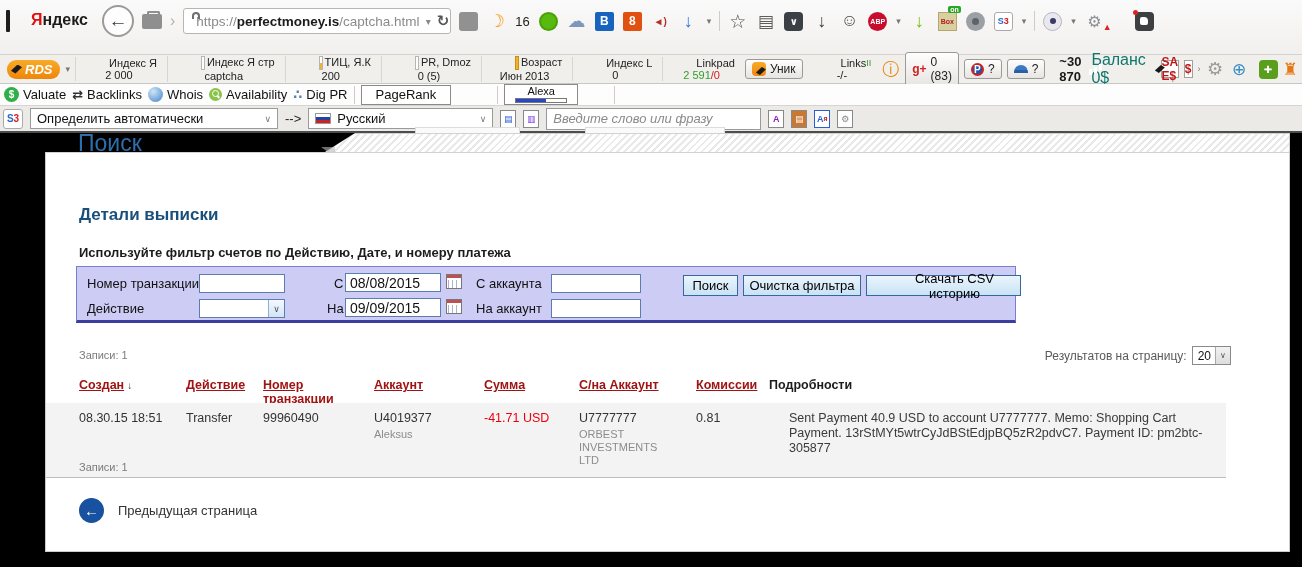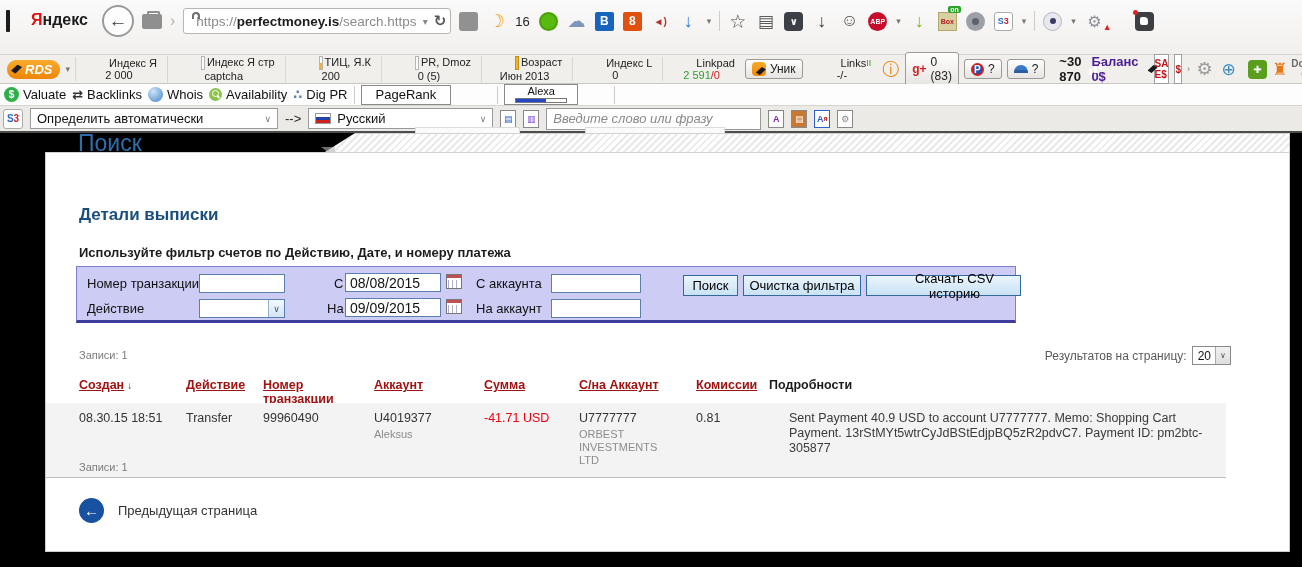--- a/index.html
+++ b/index.html
@@ -46,23 +46,23 @@
   .ind { display:inline-block; width:4px; height:14px; border:1px solid #b5b5b5; background:#fff; vertical-align:middle; margin-right:2px;}
   .ind.full { background:#f0b42c; border-color:#c88f10; }
   .ind.half { background:linear-gradient(#fff 50%,#f0b42c 50%); }
   .mini-btn { background:linear-gradient(#fefefe,#e7e5e2); border:1px solid #9c9a96; border-radius:3px;
     padding:2px 6px; display:flex; align-items:center; gap:4px; font-size:12px; color:#222; }
   .green { color:#2f9e2f; } .redtx { color:#d02020; }
   #visitors { font-weight:bold; font-size:13px; color:#1a1a1a; margin-left:4px;}
   .chart-ic { width:18px; height:18px; background:#5fae1f; border-radius:3px; position:relative; }
   .chart-ic:before { content:""; position:absolute; left:3px; bottom:3px; width:3px; height:6px; background:#fff;
     box-shadow:5px -2px 0 0 #fff, 10px -5px 0 0 #fff; }
-  #balance { color:#4c1d95; font-weight:bold; font-size:13px; }
-  .sape-ic { width:18px; height:30px; border:1px solid #a0a0a0; background:#fff; color:#c01818;
-    font-size:10px; font-weight:bold; display:flex; align-items:center; justify-content:center; }
+  #balance { color:#0f766e; font-weight:normal; font-size:16px; }
+  .sape-ic { width:18px; height:18px; border:1px solid #a0a0a0; background:#fff; color:#c01818;
+    font-size:12px; font-weight:bold; display:flex; align-items:center; justify-content:center; }
   .orange-sq { width:18px; height:18px; background:linear-gradient(#f8ab2a,#ee860b); border-radius:4px; position:relative; }
   .orange-sq:before { content:""; position:absolute; left:4px; top:5px; width:10px; height:8px; background:#1a1a1a;
     clip-path:polygon(0 70%,60% 0,100% 30%,40% 100%); }
   #doorway { display:flex; align-items:center; gap:4px; }
   #doorway .dg-ic { color:#e87613; font-size:17px; }
   #doorway .dg-tx { font-size:10px; font-weight:bold; color:#6b6b6b; line-height:10px; text-align:center; }
   #banner { height:29px; flex:1 1 auto; background:linear-gradient(90deg,#ff9a4d,#f96a12);
     position:relative; overflow:hidden; display:flex; align-items:center; justify-content:flex-end; padding-right:4px;}
   #banner:before { content:""; position:absolute; left:-8px; top:-4px; width:26px; height:40px; background:#fdfdfd; border-radius:50%;}
   #banner .bn-tx { font-size:11px; font-weight:bold; color:#9e2a00; line-height:12px; white-space:nowrap; }
@@ -159,21 +159,21 @@
 <body>
 
 <div id="navbar">
   <span class="edge-grip" style="margin-bottom:12px;"></span>
   <span id="yandex-logo"><span class="ya">Я</span><span>ндекс</span></span>
   <span id="back-btn">←</span>
   <span class="briefcase"></span>
   <span class="chev">›</span>
   <div id="urlbar">
     <span class="lock"></span>
-    <span id="url-text"><span>https://</span><b>perfectmoney.is</b><span>/search.https</span></span>
+    <span id="url-text"><span>https://</span><b>perfectmoney.is</b><span>/captcha.html</span></span>
     <span class="caret">▾</span>
     <span class="reload">↻</span>
   </div>
   <div class="ext">
     <span class="ei" style="background:#919191;border-radius:3px;"></span>
     <span class="ei" style="color:#f59f1e;font-size:18px;">☽</span>
     <span style="font-size:13px;color:#222;">16</span>
     <span class="ei" style="background:#58b910;border-radius:50%;border:2px solid #4aa005;"></span>
     <span class="ei" style="color:#7d96ba;font-size:18px;">☁</span>
     <span class="ei" style="background:#1763be;color:#fff;font-weight:bold;border-radius:2px;">B</span>

